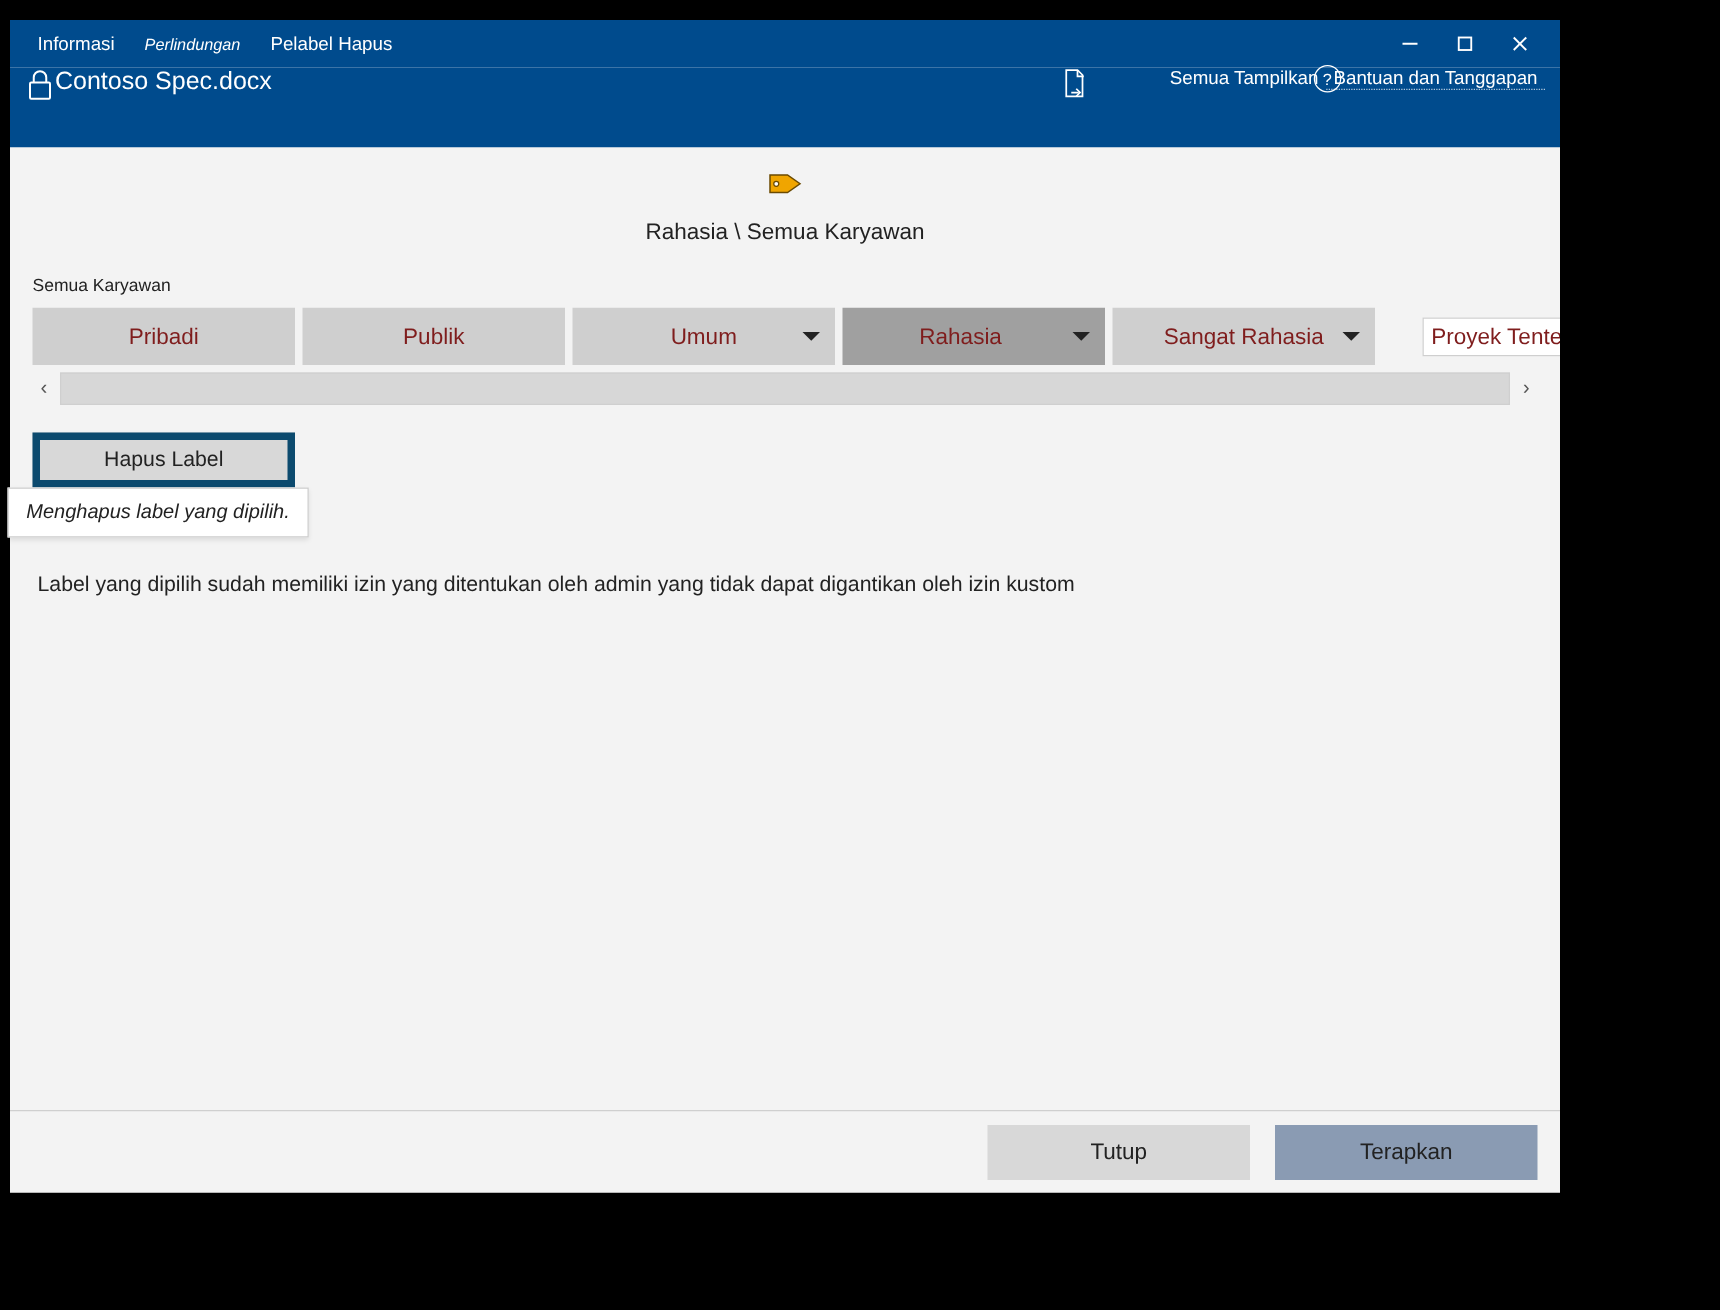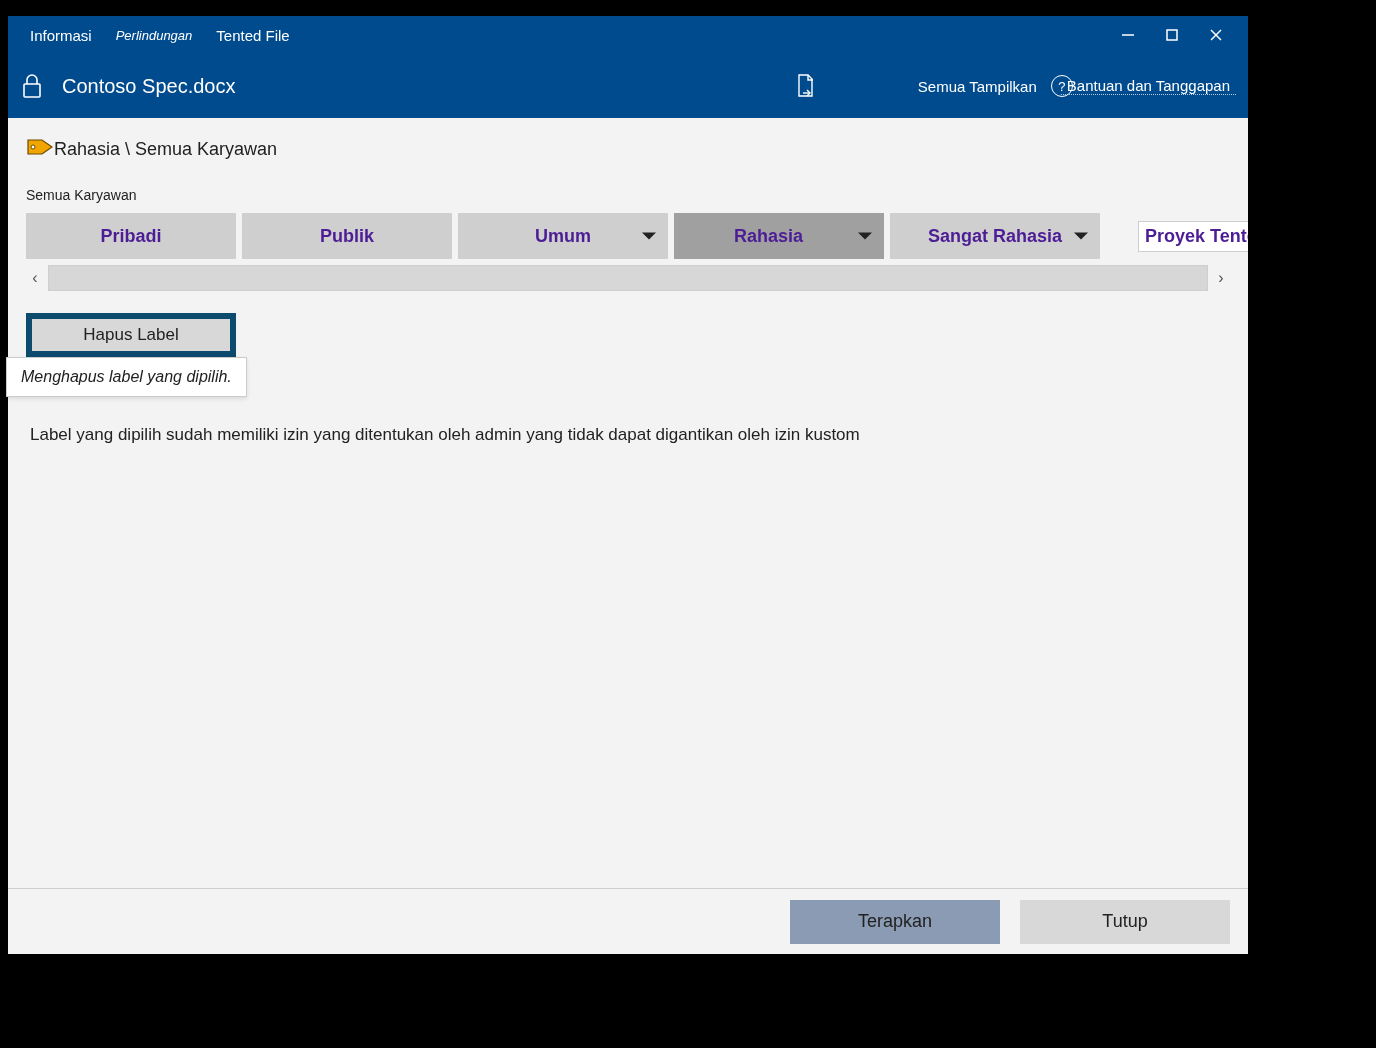--- a/index.html
+++ b/index.html
@@ -14,43 +14,43 @@
     padding: 0 10px; font-size: 15px;
   }
   .menubar .mi { padding: 0 12px; cursor: pointer; }
   .menubar .mi.small { font-size: 13px; font-style: italic; }
   .menubar .mi.active { font-weight: 500; }
   .menubar .spacer { flex: 1; }
   .winbtn { width: 44px; height: 32px; display: flex; align-items: center; justify-content: center; cursor: pointer; }
   .winbtn svg { stroke: #fff; }
   
   .titlebar {
-    height: 64px; background: #004b8d; color: #fff; display: flex; align-items: center;
-    padding: 0 12px; font-size: 20px; gap: 18px;
+    height: 64px; background: #004b8d; color: #fff; display: flex; align-items: flex-start;
+    padding: 0 12px; font-size: 20px; 
   }
   .titlebar .tspacer { flex: 1; }
   .titlebar .tlink { font-size: 15px; padding: 0 6px; cursor: pointer; white-space: nowrap; }
   .titlebar .tlink.dotted { border-bottom: 1px dotted rgba(255,255,255,.7); }
   .titlebar .ticon { display: flex; align-items: center; }
   .titlebar .help-wrap { position: relative; display: flex; align-items: center; }
   .titlebar .help-wrap .circle-q {
     position: absolute; left: -10px; top: 50%; transform: translateY(-50%);
     width: 22px; height: 22px; border: 1.5px solid #fff; border-radius: 50%;
     display: flex; align-items: center; justify-content: center; font-size: 13px; pointer-events: none;
   }
   
   .content { flex: 1; background: #f3f3f3; padding: 18px 0 0 0; display: flex; flex-direction: column; position: relative; }
-  .crumb-row { display: flex; align-items: center; padding: 0 18px; font-size: 18px; color:#222; }
+  .crumb-row { display: flex; align-items: center; gap: 12px; padding: 0 18px; font-size: 18px; color:#222;flex-direction:column; }
   .sub-row { padding: 24px 18px 10px 18px; font-size: 14px; color:#222; }
   
   .labelbar { padding: 0 0 0 18px; overflow: hidden; white-space: nowrap; }
   .labelbtn {
     display: inline-flex; align-items: center; justify-content: center;
     height: 46px; min-width: 210px; background: #cfcfcf; margin-right: 6px;
-    font-size: 18px; color:#4c1d95; cursor: pointer; position: relative; padding: 0 32px; font-weight: bold;
+    font-size: 18px; color:#7f1d1d; cursor: pointer; position: relative; padding: 0 32px;
   }
   .labelbtn.selected { background: #a0a0a0; padding-left: 11px; }
   .labelbtn .chev {
     position: absolute; right: 12px; top: 50%; transform: translateY(-50%);
     width: 0; height: 0; border-left: 7px solid transparent; border-right: 7px solid transparent;
     border-top: 7px solid #222; pointer-events:none;
   }
   .labelbtn.last { min-width: 140px; background: #f3f3f3; white-space: nowrap; }
   .labelbtn.last .inner { background:#fff; border:1px solid #cfcfcf; padding:4px 6px; }
   
@@ -84,21 +84,21 @@
   .fbtn.secondary { background:#d8d8d8; }
 </style>
 </head>
 <body>
 
 <div class="window">
 
   <div class="menubar">
     <div class="mi">Informasi</div>
     <div class="mi small">Perlindungan</div>
-    <div class="mi active">Tented File</div>
+    <div class="mi active">Pelabel Hapus</div>
     <div class="spacer"></div>
     <div class="winbtn">
       <svg width="14" height="14" viewBox="0 0 14 14">
           <line x1="1" y1="7" x2="13" y2="7" stroke-width="1.5"></line>
         </svg>
     </div>
     <div class="winbtn">
       <svg width="14" height="14" viewBox="0 0 14 14">
           <rect x="2" y="2" width="10" height="10" fill="none" stroke-width="1.5"></rect>
         </svg>
@@ -163,17 +163,17 @@
     <div class="del-area">
       <div class="del-btn">Hapus Label</div>
       <div class="tooltip-box">Menghapus label yang dipilih.</div>
     </div>
 
     <div class="info-line">Label yang dipilih sudah memiliki izin yang ditentukan oleh admin yang tidak dapat digantikan oleh izin kustom</div>
 
   </div>
 
   <div class="footer">
+    <div class="fbtn secondary">Tutup</div>
     <div class="fbtn primary">Terapkan</div>
-    <div class="fbtn secondary">Tutup</div>
   </div>
 
 </div>
 
 </body></html>

